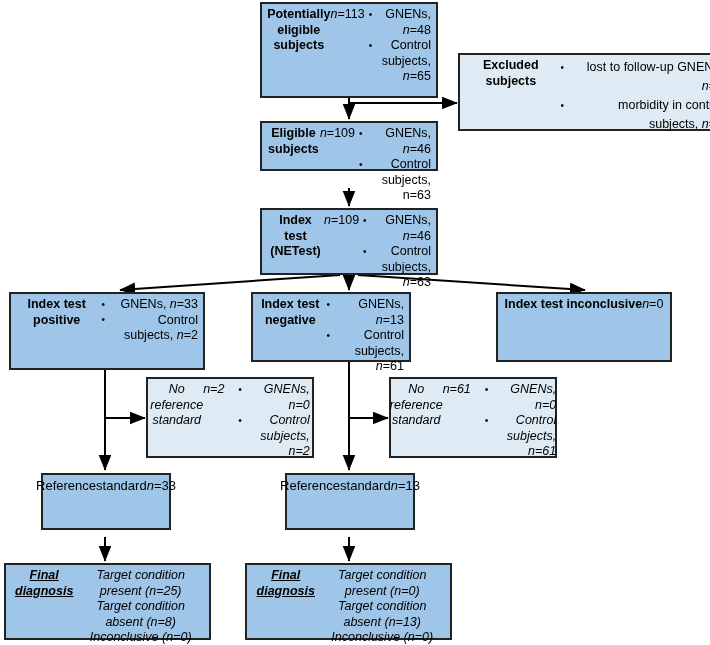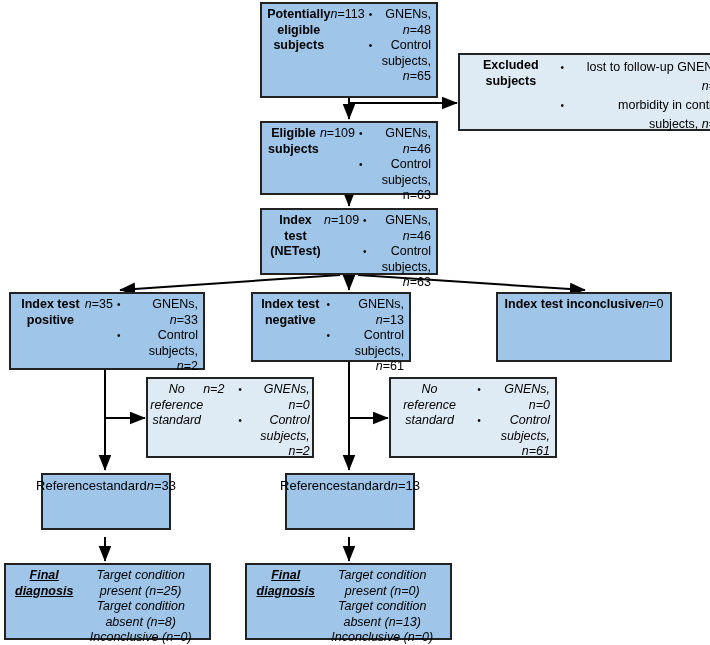--- a/index.html
+++ b/index.html
@@ -126,41 +126,40 @@
   </div>
 
   <div class="node light" style="left:458px; top:53px; width:272px; height:78px;">
     <div class="title" style="margin-bottom:3px;">Excluded subjects</div>
     <ul class="bullets">
       <li style="line-height:19px;"><span>lost to follow-up GNENs, </span><span class="nvar">n</span><span>=2</span></li>
       <li style="line-height:19px;"><span>morbidity in control subjects, </span><span class="nvar">n</span><span>=2</span></li>
     </ul>
   </div>
 
-  <div class="node" style="left:260px; top:121px; width:178px; height:74px;">
+  <div class="node" style="left:260px; top:121px; width:178px; height:50px;">
     <div class="title">Eligible subjects</div>
     <div class="center"><span class="nvar">n</span><span>=109</span></div>
     <ul class="bullets">
       <li><span>GNENs, </span><span class="nvar">n</span><span>=46</span></li>
       <li><span>Control subjects, </span><span>n</span><span>=63</span></li>
     </ul>
   </div>
 
   <div class="node" style="left:260px; top:208px; width:178px; height:67px;">
     <div class="title">Index test (NETest)</div>
     <div class="center"><span class="nvar">n</span><span>=109</span></div>
     <ul class="bullets">
       <li><span>GNENs, </span><span class="nvar">n</span><span>=46</span></li>
       <li><span>Control subjects, </span><span class="nvar">n</span><span>=63</span></li>
     </ul>
   </div>
 
   <div class="node" style="left:9px; top:292px; width:196px; height:78px;">
     <div class="title">Index test positive</div>
-    <div class="center"><span class="nvar">n</span><span>=35</span></div>
     <ul class="bullets">
       <li><span>GNENs, </span><span class="nvar">n</span><span>=33</span></li>
       <li><span>Control subjects, </span><span class="nvar">n</span><span>=2</span></li>
     </ul>
   </div>
 
   <div class="node" style="left:251px; top:292px; width:160px; height:70px;">
     <div class="title">Index test negative</div>
     <ul class="bullets">
       <li><span>GNENs, </span><span class="nvar">n</span><span>=13</span></li>
@@ -177,20 +176,21 @@
     <div class="center">No reference standard</div>
     <div class="center"><span>n</span><span>=2</span></div>
     <ul class="bullets indent">
       <li>GNENs, n=0</li>
       <li>Control subjects, n=2</li>
     </ul>
   </div>
 
   <div class="node light ital" style="left:389px; top:377px; width:168px; height:81px;">
     <div class="center">No reference standard</div>
+    <div class="center"><span>n</span><span>=61</span></div>
     <ul class="bullets indent">
       <li>GNENs, n=0</li>
       <li>Control subjects, n=61</li>
     </ul>
   </div>
 
   <div class="node" style="left:41px; top:473px; width:130px; height:57px; font-size:13px;">
     <div class="center">Reference</div>
     <div class="center">standard</div>
     <div class="center"><span class="nvar">n</span><span>=33</span></div>

